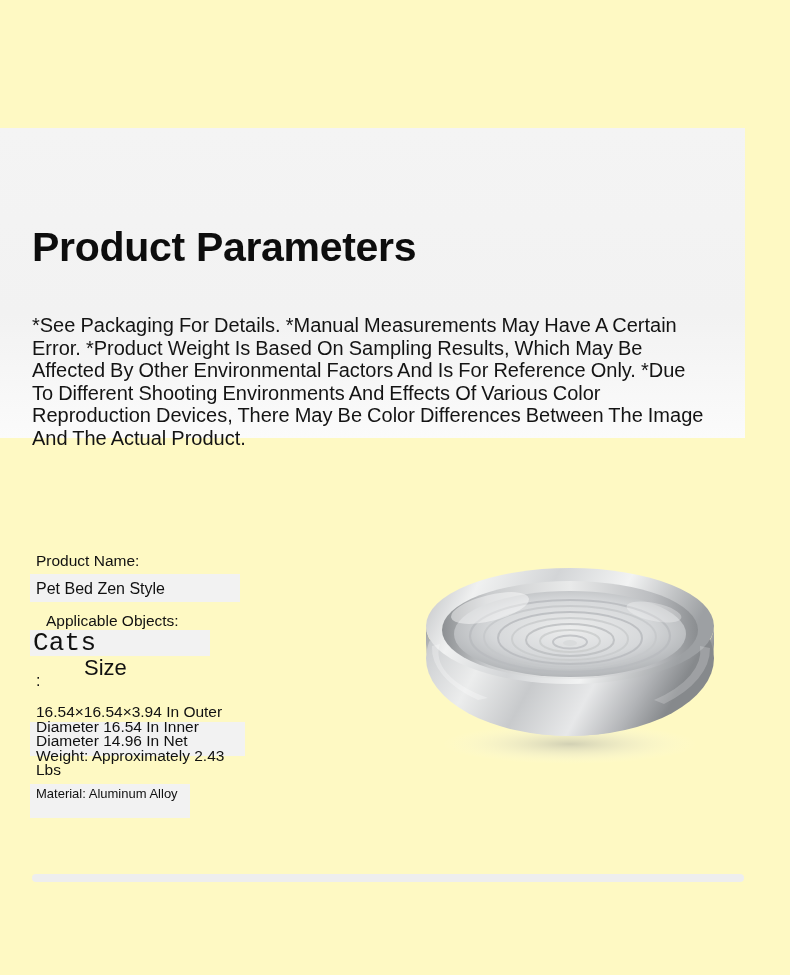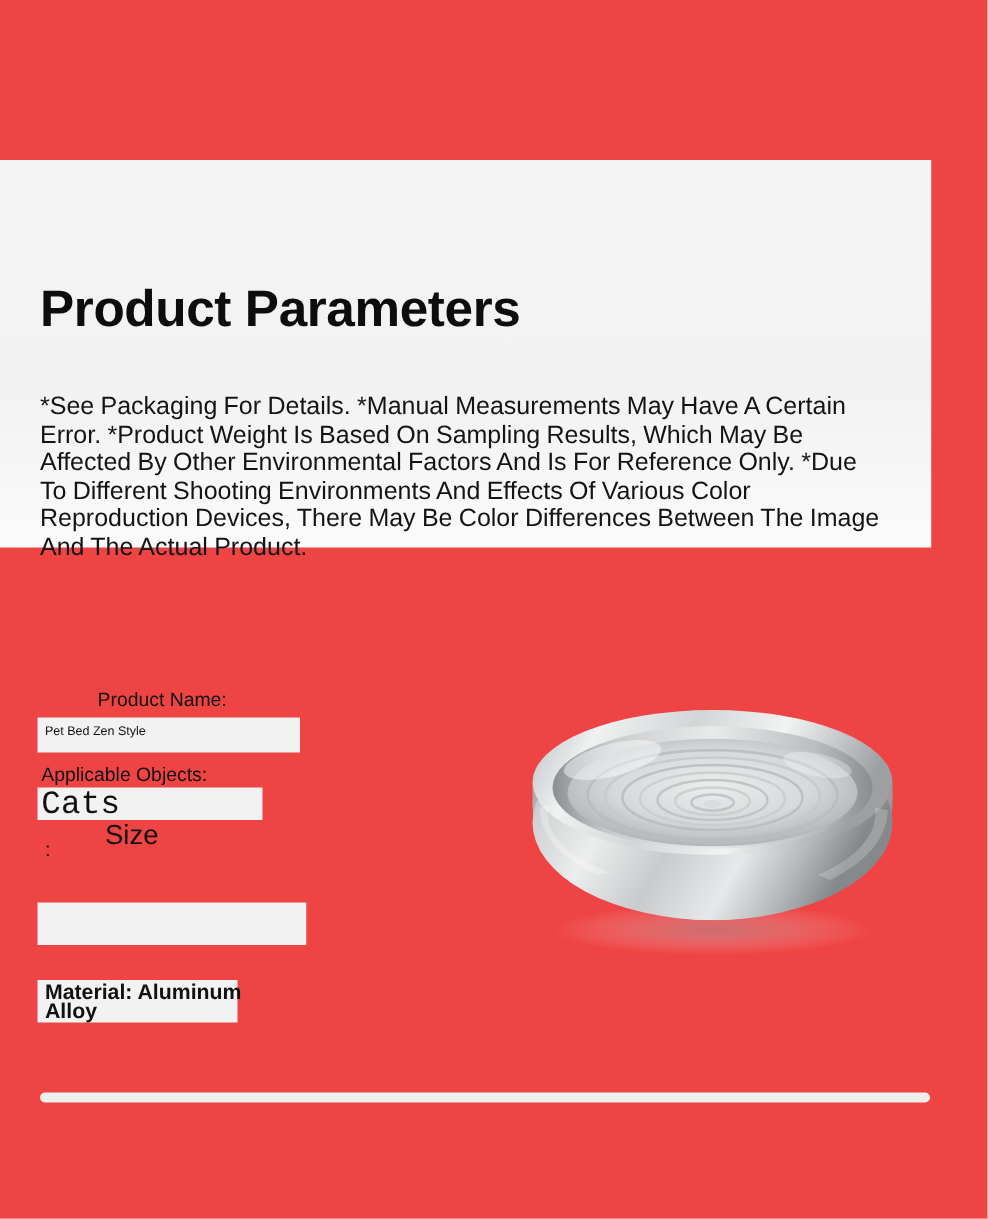--- a/index.html
+++ b/index.html
@@ -12,21 +12,21 @@
     height: 975px;
     font-family: "Liberation Sans", sans-serif;
     color: #111111;
     position: relative;
     overflow: hidden;
   }
   .page {
     position: relative;
     width: 790px;
     height: 975px;
-    background: #ef4444;
+    background: #fef9c3;
   }
 
   
   .band {
     position: absolute;
     left: 0;
     top: 128px;
     width: 745px;
     height: 310px;
     background: linear-gradient(180deg, #f4f4f4 0%, #f2f2f2 60%, #fbfbfb 100%);
@@ -58,28 +58,28 @@
     background: #f2f2f2;
     z-index: 0;
   }
   .shade-a { left: 30px;  top: 574px; width: 210px; height: 28px; }
   .shade-b { left: 30px;  top: 630px; width: 180px; height: 26px; }
   .shade-c { left: 30px;  top: 722px; width: 215px; height: 34px; }
   .shade-d { left: 30px;  top: 784px; width: 160px; height: 34px; }
 
   .spec-layer { position: absolute; z-index: 2; }
 
-  .r-name-label   { left: 36px; top: 552px; font-size: 15.5px; margin-left: 42px; }
-  .r-name-value   { left: 36px; top: 580px; font-size: 10px; }
-  .r-obj-label    { left: 33px; top: 612px; font-size: 15.5px; }
+  .r-name-label   { left: 36px; top: 552px; font-size: 15.5px; }
+  .r-name-value   { left: 36px; top: 580px; font-size: 16px; }
+  .r-obj-label    { left: 46px; top: 612px; font-size: 15.5px; }
   .r-obj-value    { left: 33px; top: 628px; font-size: 26px; letter-spacing: 0.2px; font-family: Liberation Mono, monospace; }
   .r-size-label   { left: 46px; top: 655px; font-size: 22px; margin-left: 38px; }
   .r-size-colon   { left: 36px; top: 672px; font-size: 16px; }
   .r-size-value   { left: 36px; top: 705px; font-size: 15.5px; width: 195px; line-height: 14.5px; }
-  .r-material     { left: 36px; top: 786px; font-size: 17px; width: 170px; line-height: 15px; font-weight: bold; }
+  .r-material     { left: 36px; top: 786px; font-size: 13px; width: 170px; line-height: 15px; }
 
   
   .product {
     position: absolute;
     left: 418px;
     top: 548px;
     width: 302px;
     height: 220px;
   }
 
@@ -111,20 +111,21 @@
   <div class="spec-shade shade-d"></div>
 
   <div class="spec-layer r-name-label">Product Name:</div>
   <div class="spec-layer r-name-value">Pet Bed Zen Style</div>
 
   <div class="spec-layer r-obj-label">Applicable Objects:</div>
   <div class="spec-layer r-obj-value">Cats</div>
 
   <div class="spec-layer r-size-label">Size</div>
   <div class="spec-layer r-size-colon">:</div>
+  <div class="spec-layer r-size-value">16.54×16.54×3.94 In Outer Diameter 16.54 In Inner Diameter 14.96 In Net Weight: Approximately 2.43 Lbs</div>
 
   <div class="spec-layer r-material">Material: Aluminum Alloy</div>
 
   <div class="product">
     <svg width="302" height="220" viewBox="0 0 302 220">
       <defs>
         <linearGradient id="bodyGrad" x1="0" y1="0" x2="1" y2="0.3">
           <stop offset="0%" stop-color="#9fa2a5"></stop>
           <stop offset="14%" stop-color="#cfd1d3"></stop>
           <stop offset="32%" stop-color="#eceded"></stop>

